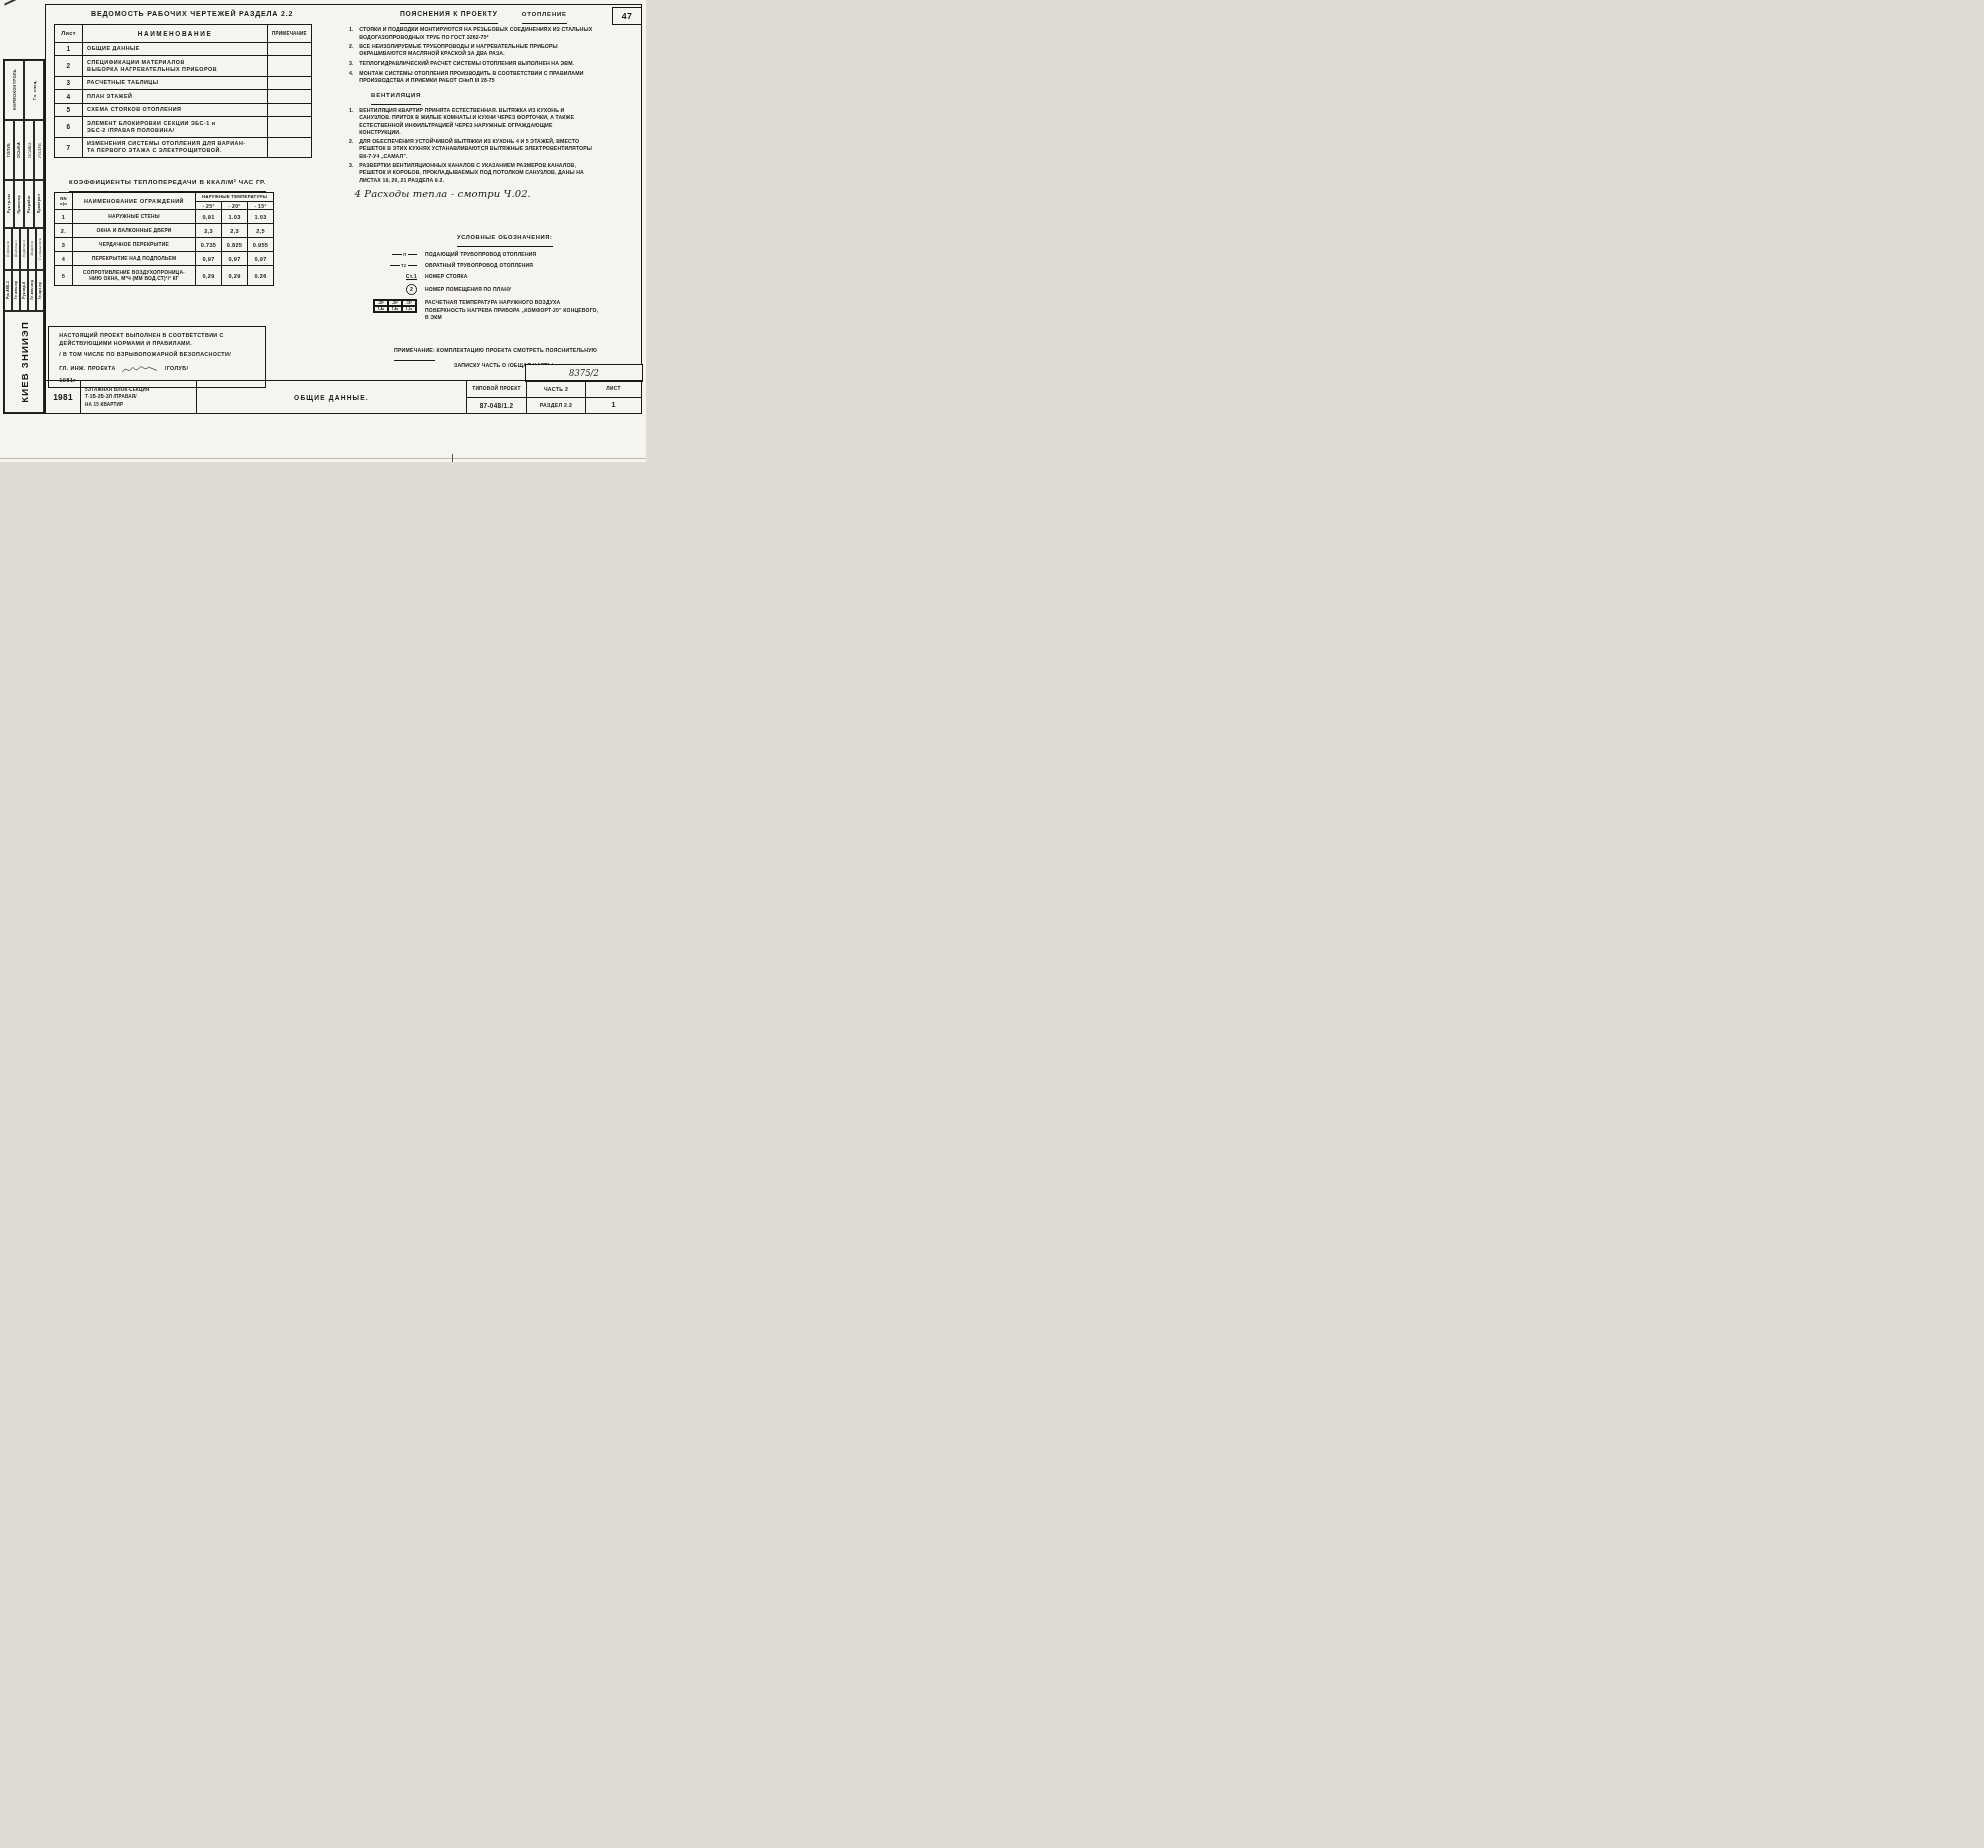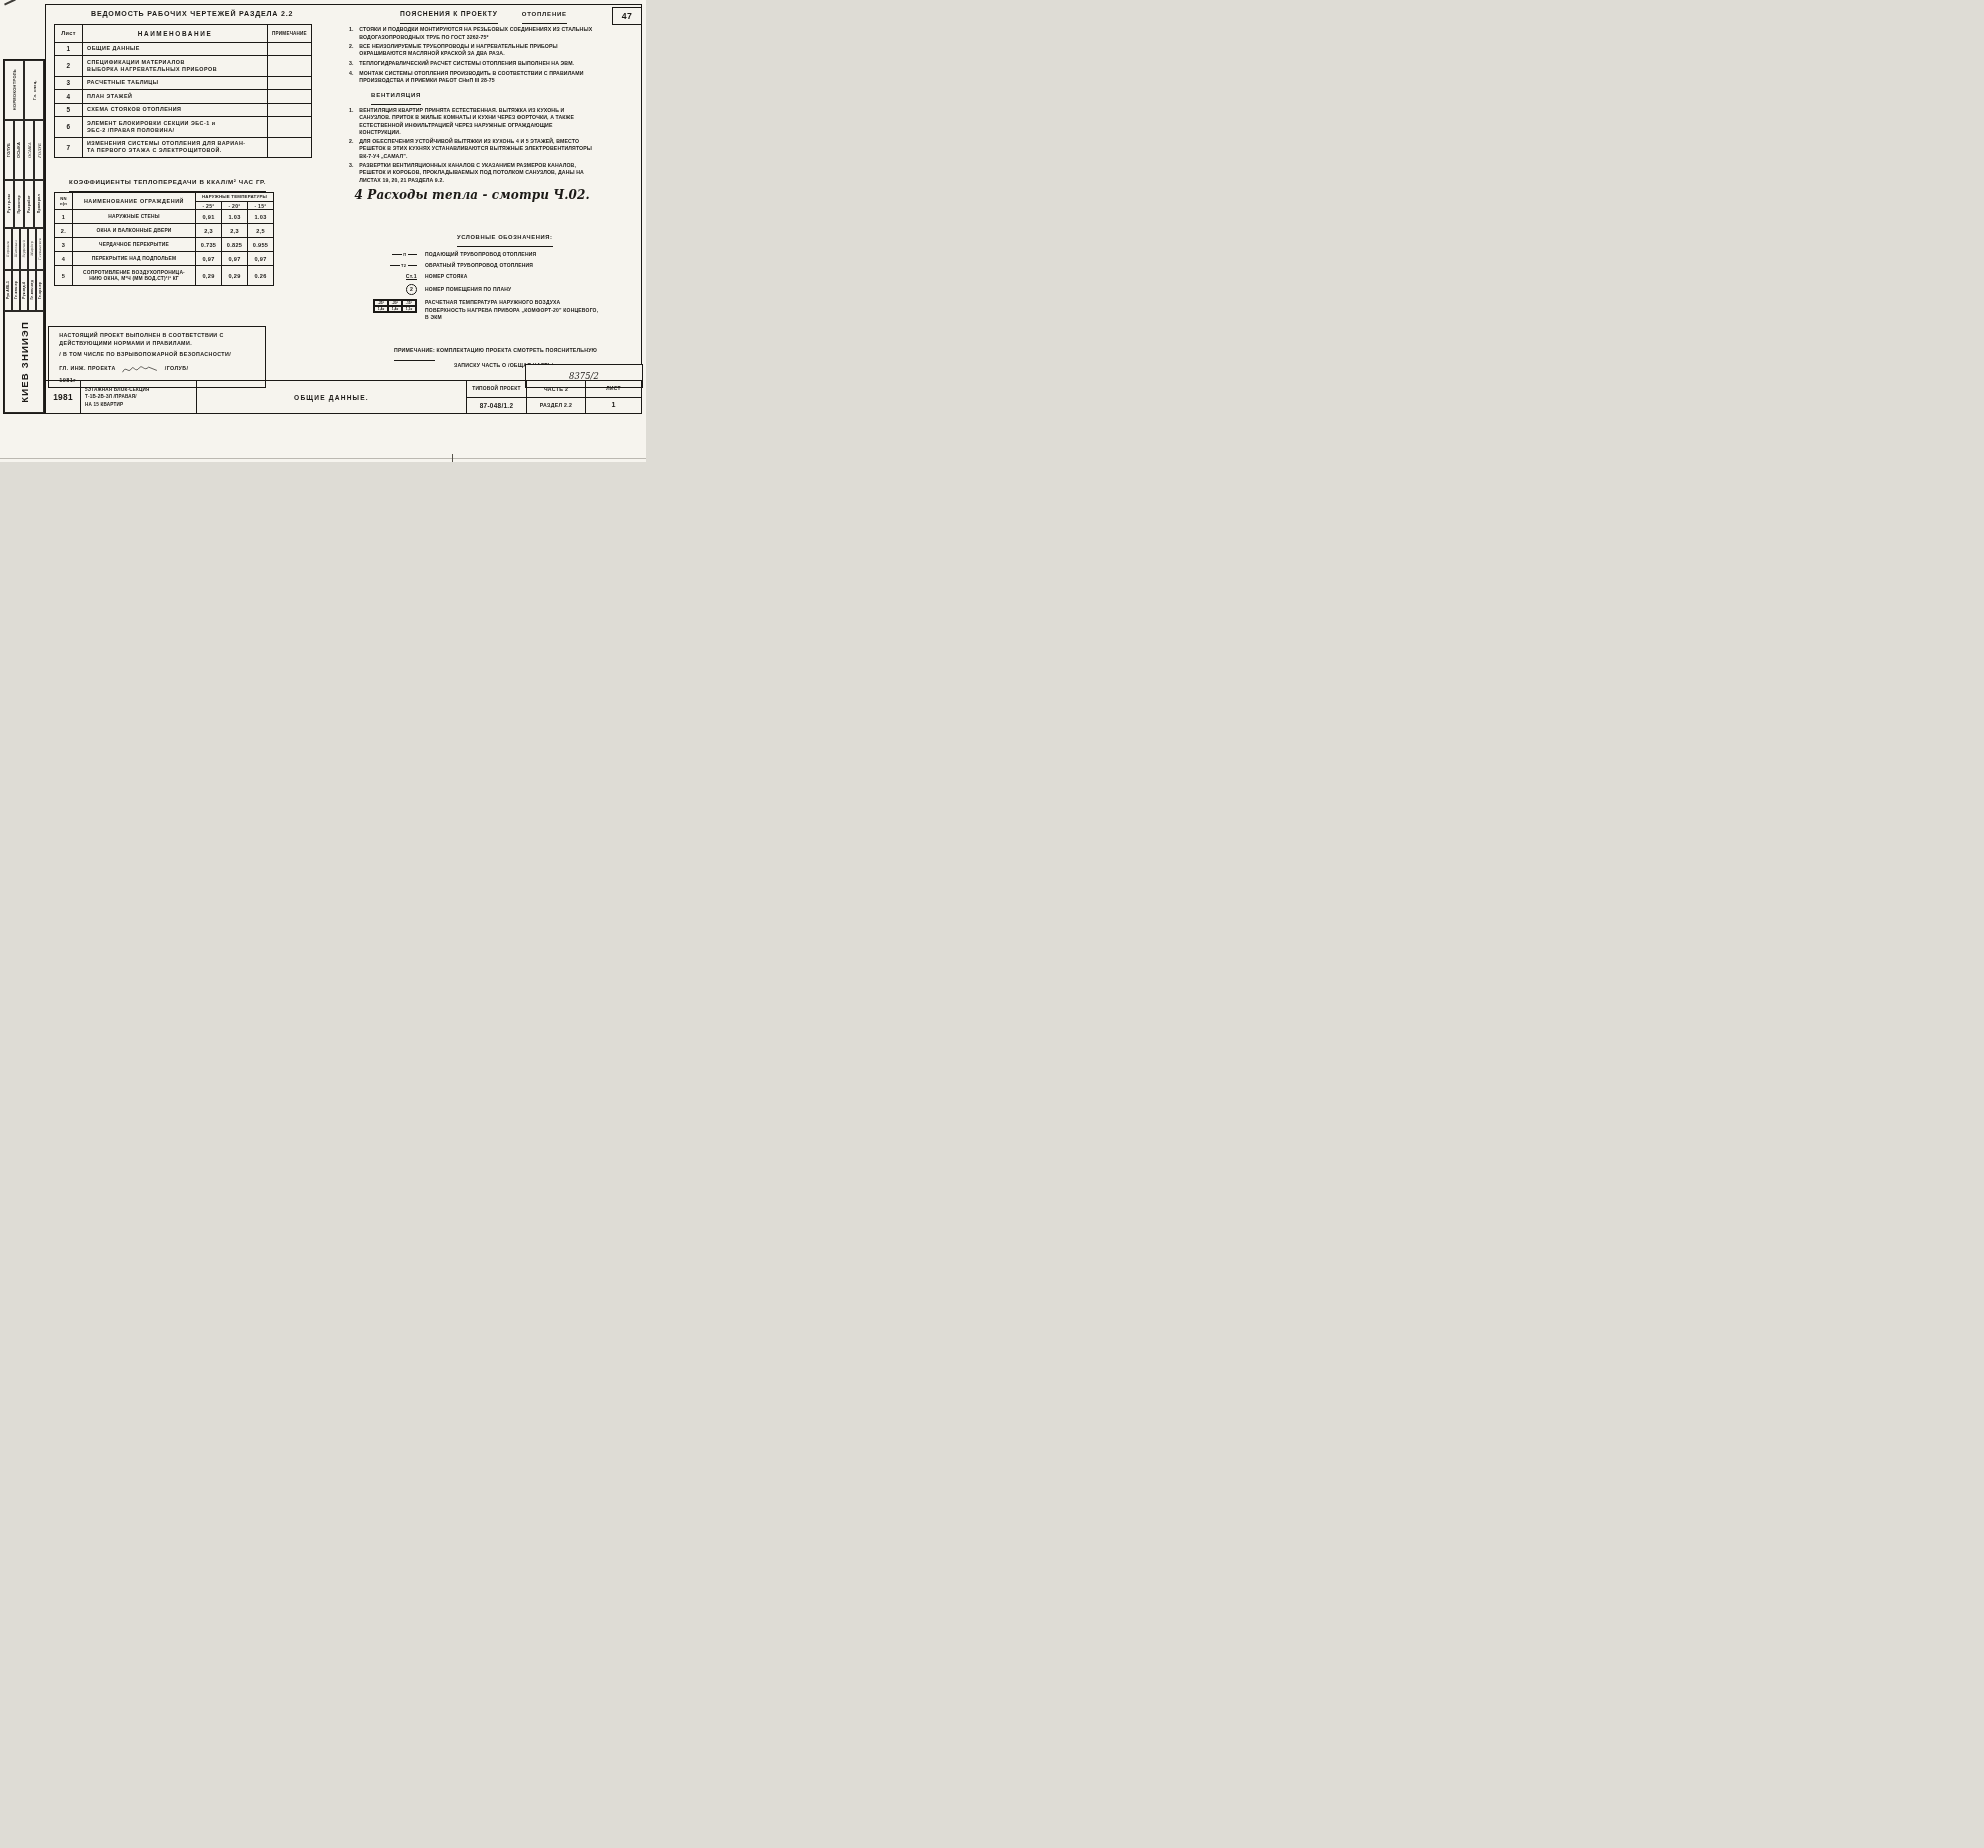--- a/index.html
+++ b/index.html
@@ -68,21 +68,21 @@
   .yr { margin-top:1.6px; font-size:5.6px; }
 
   
   .expl { left:349px; top:8.7px; width:244px; }
   .expl-title { margin-left:51px; font-size:6.7px; letter-spacing:0.8px; }
   .sec-head { font-size:6px; letter-spacing:0.8px; margin:2.4px 0 2.4px 22px; }
   .item { display:flex; margin-bottom:2.4px; font-size:5.2px; line-height:1.38; letter-spacing:0.1px; }
   .item .n { width:10.3px; flex:none; }
   .item .t { flex:1; }
   .vent-head { margin-top:5.6px; }
-  .heatnote { margin:4px 0 0 5.6px; font-size:12px;font-weight:bold; }
+  .heatnote { margin:4px 0 0 5.6px; font-size:10px; }
 
   .legend { left:373px; top:233px; width:230px; }
   .lg-title { margin-left:84px; font-size:5.8px; letter-spacing:0.6px; }
   .lg-row { display:flex; align-items:center; margin-top:4px; }
   .lg-sym { width:52px; flex:none; display:flex; justify-content:flex-end; align-items:center; padding-right:8px; }
   .lg-txt { font-size:5px; letter-spacing:0.2px; line-height:1.35; }
   .seg { display:inline-block; width:9.5px; border-top:1px solid #1b1916; }
   .pipelbl { font-size:4px; padding:0 1.2px; transform:translateY(-0.4px); }
   .stlbl { font-size:5.2px; border-bottom:0.8px solid currentColor; padding-bottom:0.4px; }
   .circle { width:10.7px; height:10.7px; border:0.9px solid #1b1916; border-radius:50%;
@@ -90,21 +90,21 @@
   .mini { display:grid; grid-template-columns:repeat(3,14px); border:0.7px solid #1b1916; }
   .mini span { border:0.4px solid #1b1916; font-size:3.4px; letter-spacing:0; height:6.4px;
                display:flex; align-items:center; justify-content:center; }
   .lg-row.tall { align-items:flex-start; }
   .lg-txt .t2 { margin-top:1.6px; }
 
   .noteblk { left:394px; top:346px; width:222px; font-size:5.2px; line-height:1.6; letter-spacing:0.2px;}
   .noteblk .nl2 { margin-left:60px; }
 
   
-  .archive { left:525px; top:364px; width:118px; height:24px; border:1.2px solid #1b1916;
+  .archive { left:525px; top:364px; width:118px; height:18px; border:1.2px solid #1b1916;
              display:flex; align-items:center; justify-content:center; font-size:8.3px; background:#f6f4ee;}
   .tblock { left:45px; top:380px; width:597px; height:34px; border:1.2px solid #1b1916;
             display:grid; grid-template-columns:34px 116px 270px 60px 59px 1fr; }
   .tcell { border-left:1px solid #1b1916; display:flex; flex-direction:column; }
   .tcell:first-child { border-left:none; }
   .tc-year { align-items:center; justify-content:center; font-size:8.3px; }
   .tc-obj { padding:3.2px 4px; font-size:4.6px; line-height:1.55; letter-spacing:0.2px; justify-content:center;}
   .tc-name { align-items:center; justify-content:center; font-size:6.6px; letter-spacing:1.2px; }
   .half { flex:1; display:flex; align-items:center; justify-content:center; }
   .hdiv { border-bottom:0.8px solid #1b1916; }

